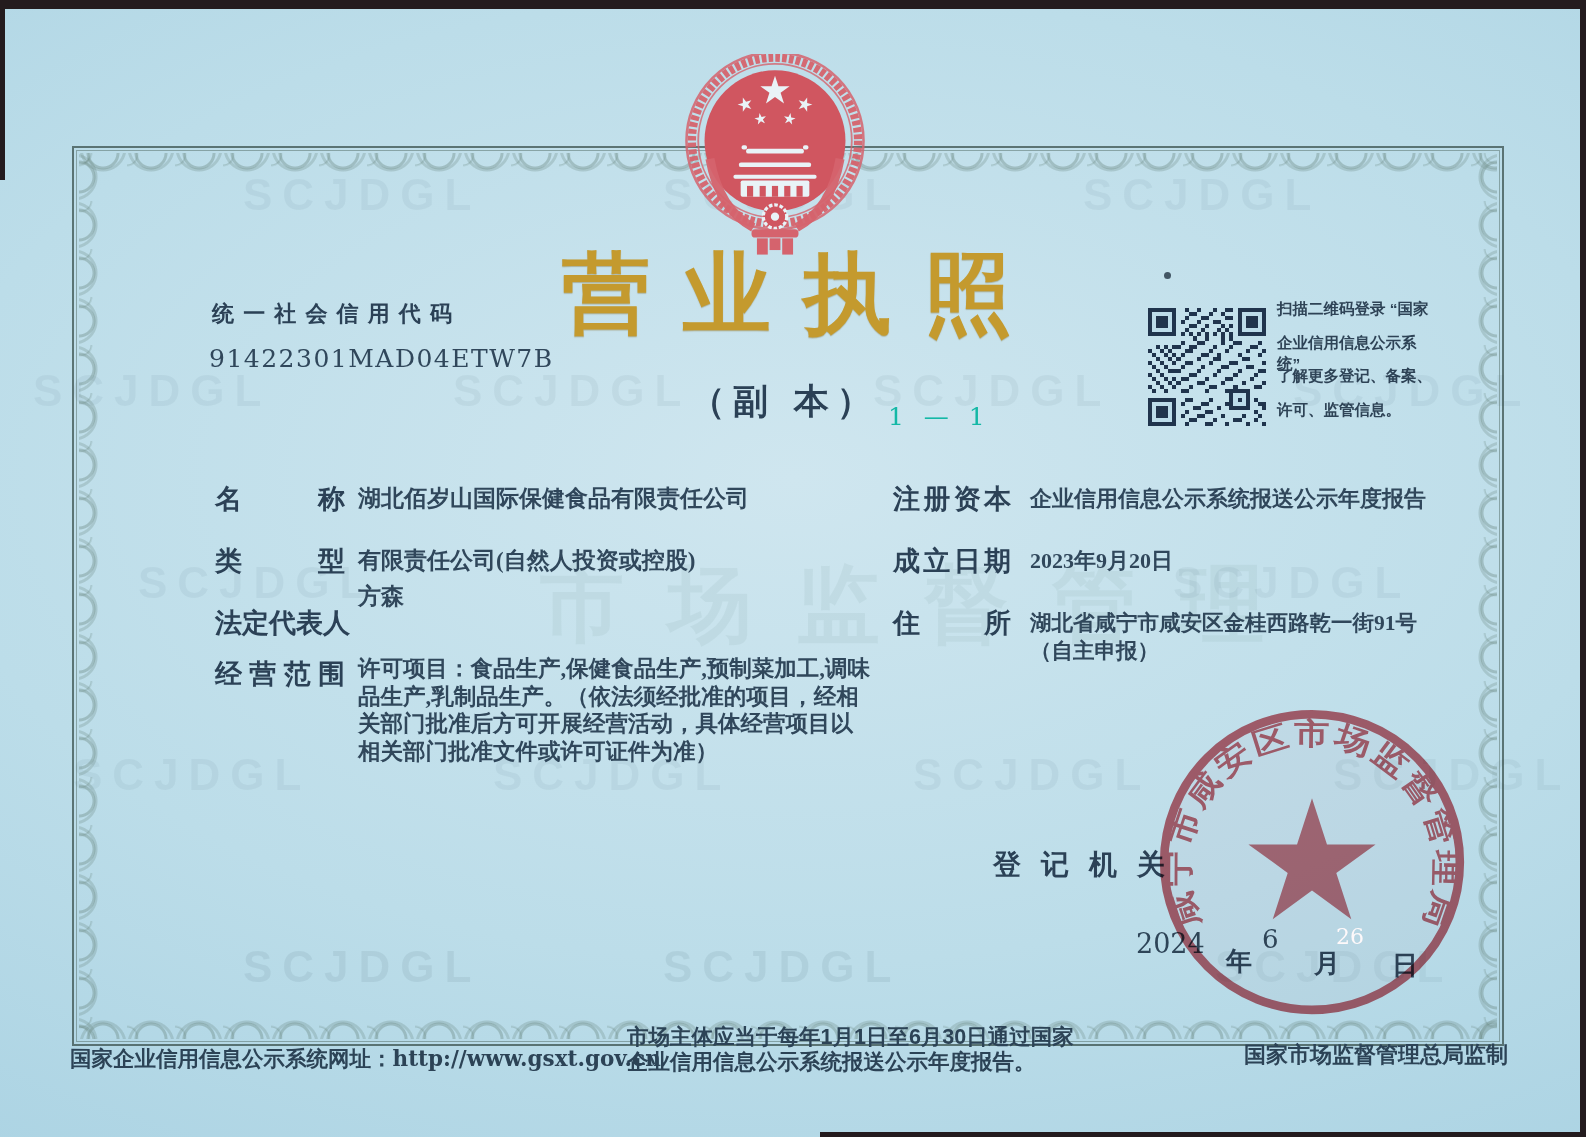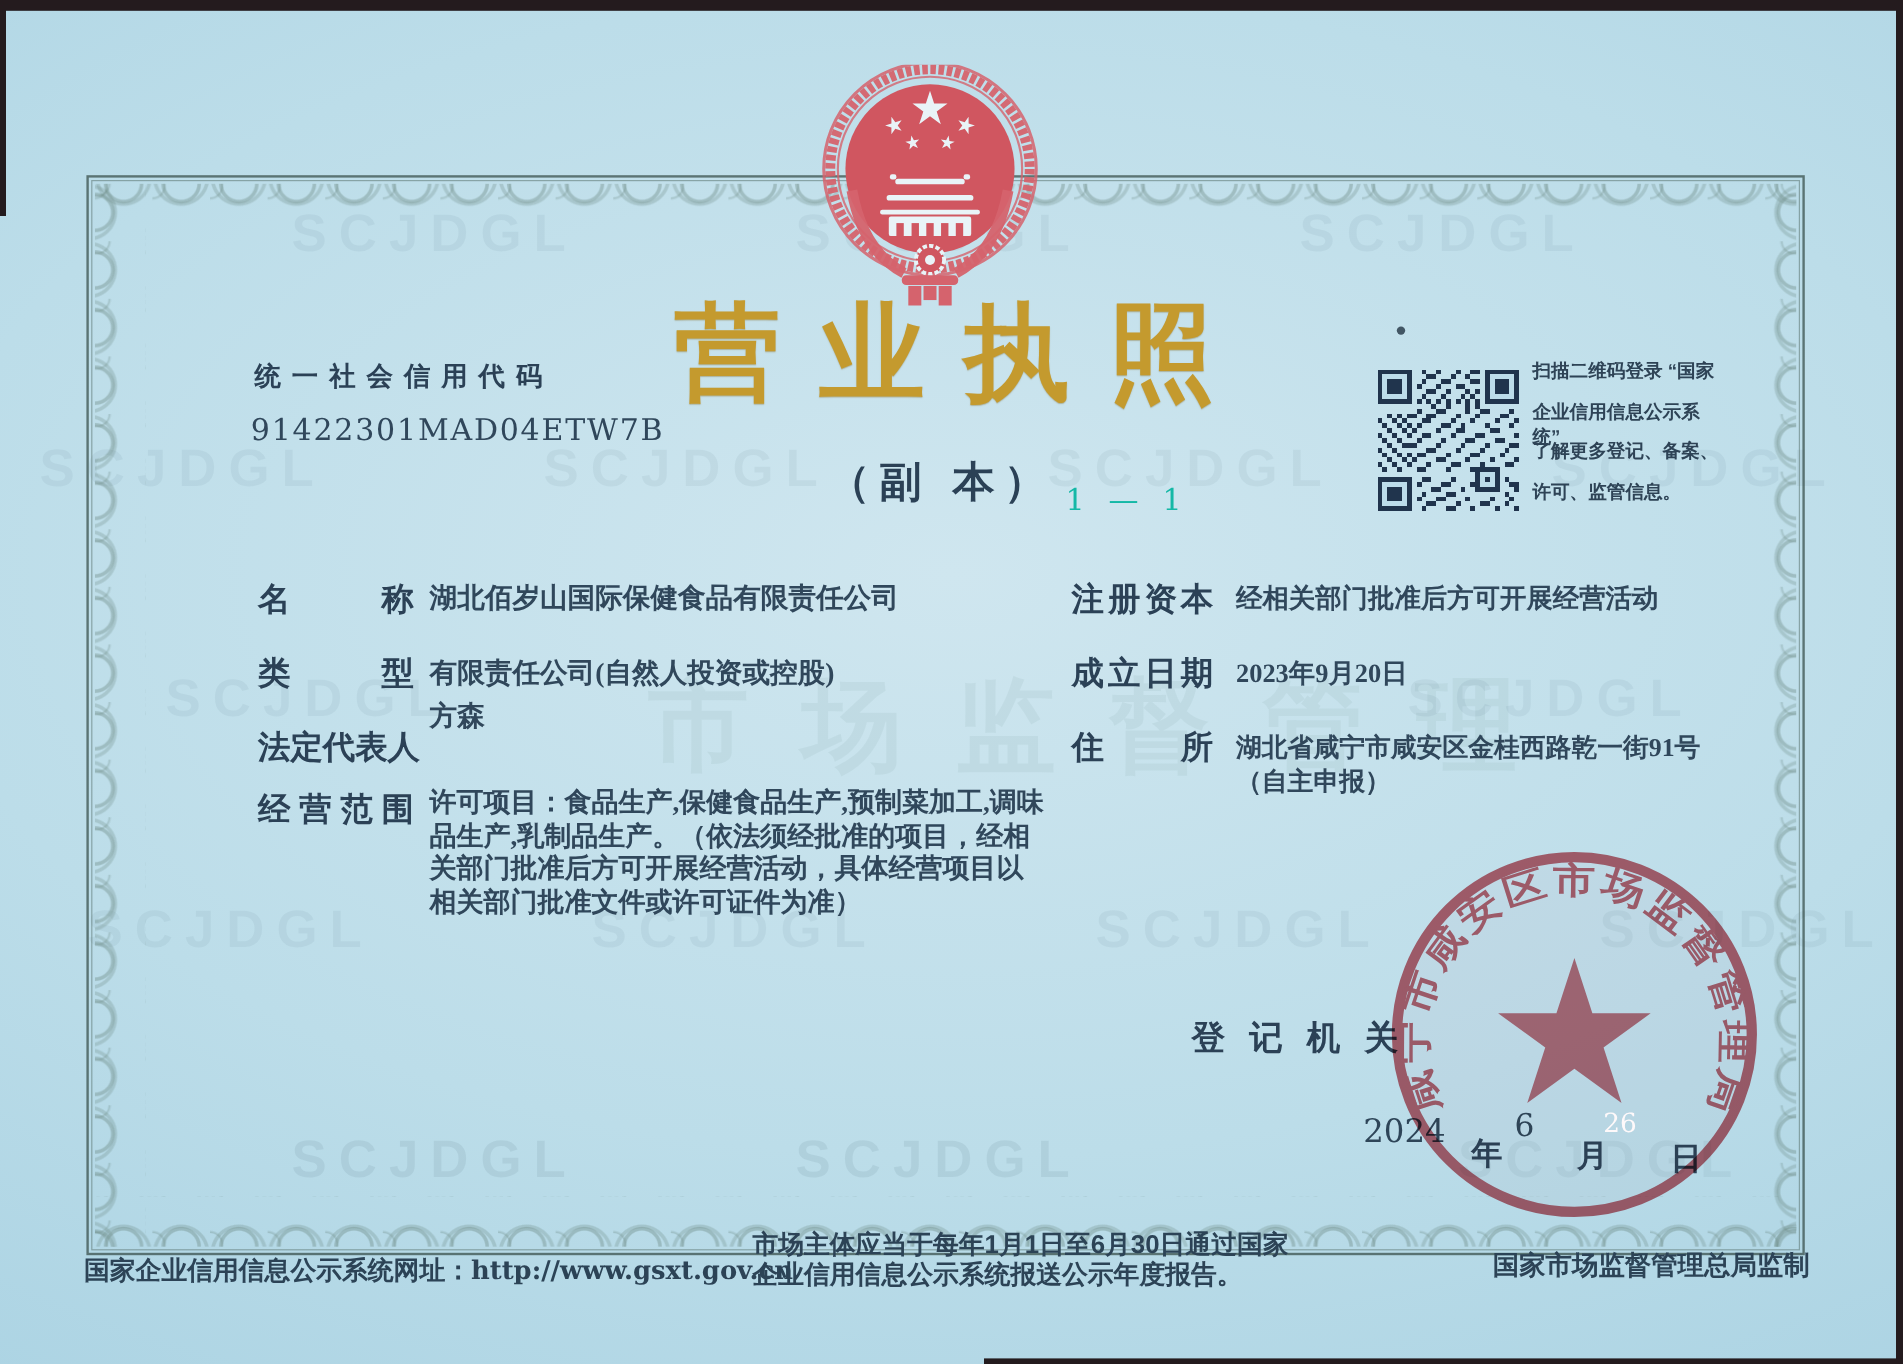--- a/index.html
+++ b/index.html
@@ -197,21 +197,21 @@
       <span>围</span>
     </div>
   <div class="abs val" style="left:358px;top:655px;width:516px;font-size:22.5px;line-height:27.5px;">许可项目：食品生产,保健食品生产,预制菜加工,调味品生产,乳制品生产。（依法须经批准的项目，经相关部门批准后方可开展经营活动，具体经营项目以相关部门批准文件或许可证件为准）</div>
 
   <div class="abs lbl split" style="left:893px;top:481px;width:118px;">
       <span>注</span>
       <span>册</span>
       <span>资</span>
       <span>本</span>
     </div>
-  <div class="abs val" style="left:1030px;top:486px;width:400px;font-size:22px;">经相关部门批准后方可开展经营活动</div>
+  <div class="abs val" style="left:1030px;top:486px;width:400px;font-size:22px;">企业信用信息公示系统报送公示年度报告</div>
 
   <div class="abs lbl split" style="left:893px;top:543px;width:118px;">
       <span>成</span>
       <span>立</span>
       <span>日</span>
       <span>期</span>
     </div>
   <div class="abs val" style="left:1030px;top:548px;width:400px;font-size:22px;">2023年9月20日</div>
 
   <div class="abs lbl split" style="left:893px;top:605px;width:118px;">

